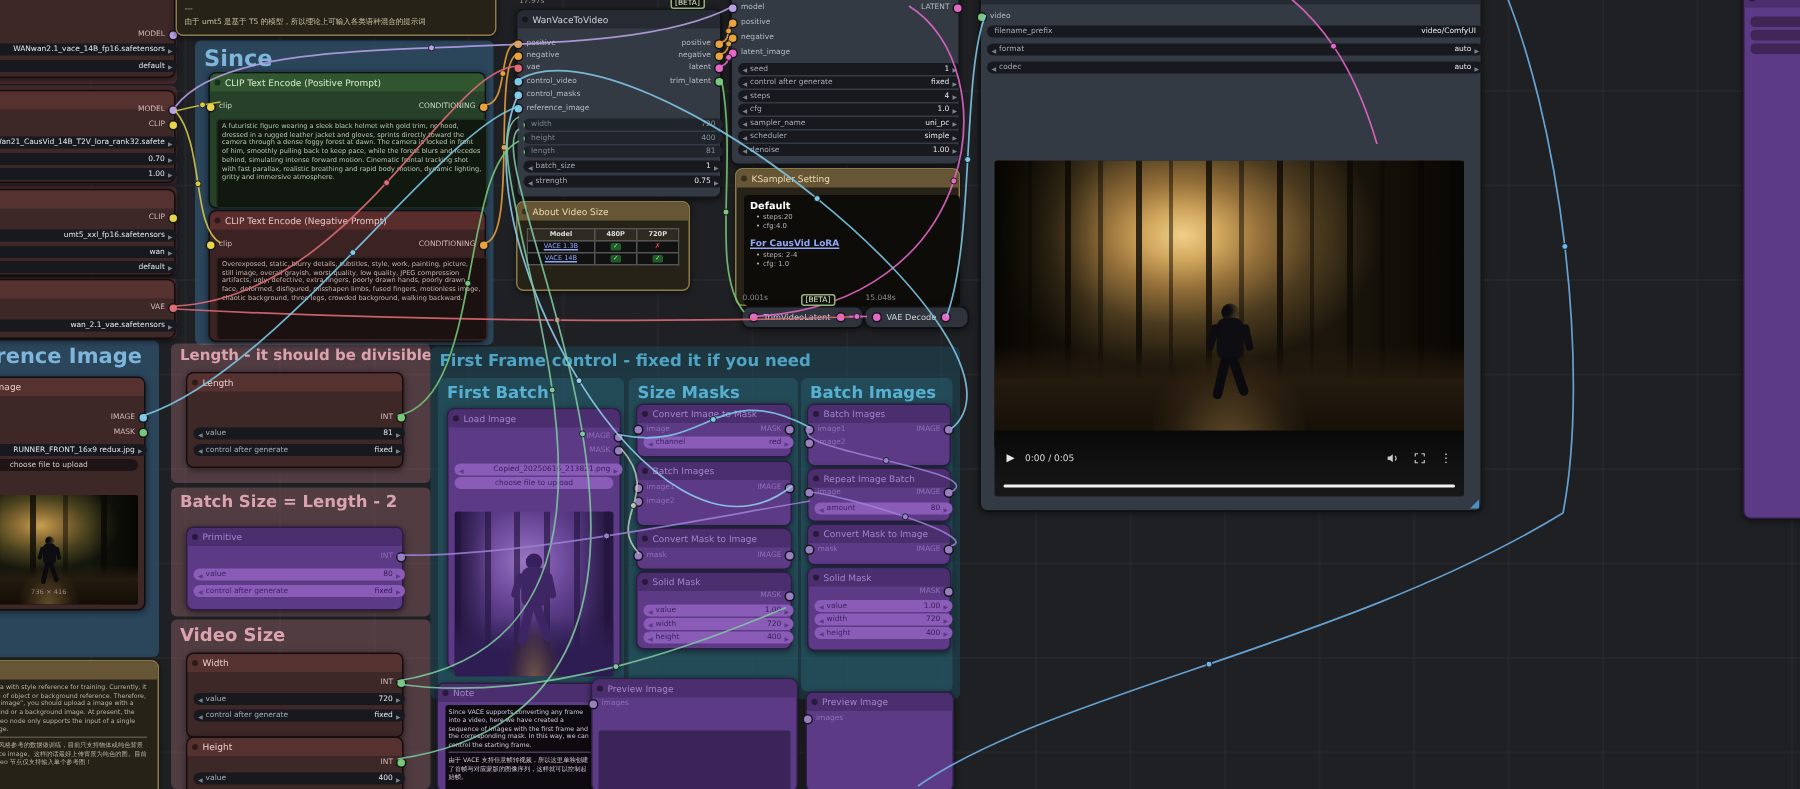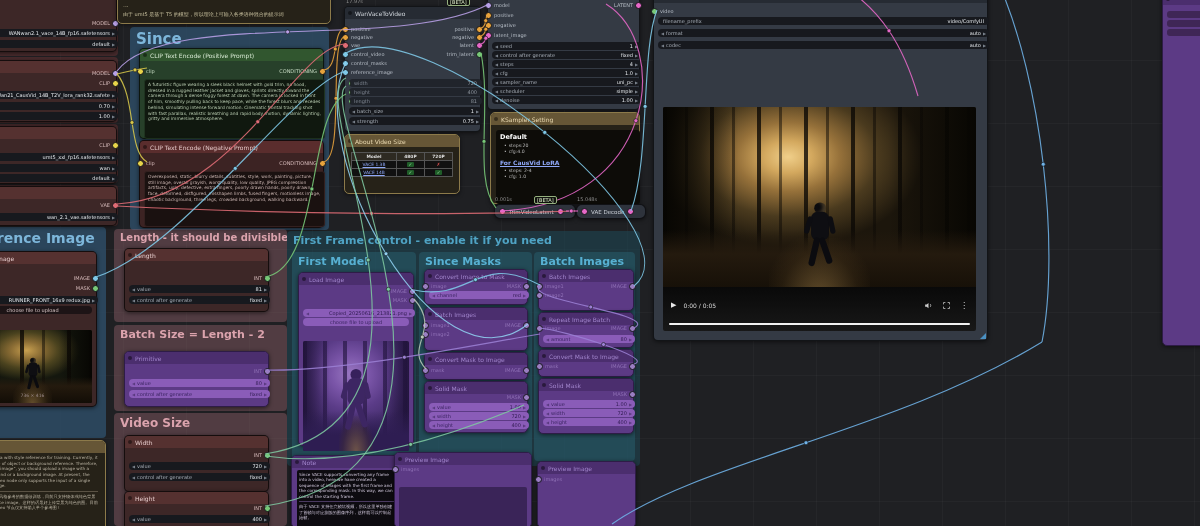--- a/index.html
+++ b/index.html
@@ -143,27 +143,27 @@
     <div class="group" style="left: 114px; top: 229px; width: 173px; height: 93px; background: rgba(150, 100, 110, 0.42);">
       <div class="gtitle" style="font-size: 10px; color: rgb(219, 163, 173);">Length - it should be divisible by 4</div>
     </div>
     <div class="group" style="left: 114px; top: 325px; width: 173px; height: 86px; background: rgba(150, 100, 110, 0.42);">
       <div class="gtitle" style="font-size: 11px; color: rgb(219, 163, 173);">Batch Size = Length - 2</div>
     </div>
     <div class="group" style="left: 114px; top: 413px; width: 173px; height: 113px; background: rgba(150, 100, 110, 0.42);">
       <div class="gtitle" style="font-size: 12px; color: rgb(219, 163, 173);">Video Size</div>
     </div>
     <div class="group" style="left: 287px; top: 231px; width: 353px; height: 235px; background: rgba(30, 72, 88, 0.55);">
-      <div class="gtitle" style="font-size: 11px; color: rgb(79, 163, 196);">First Frame control - enable it if you need</div>
+      <div class="gtitle" style="font-size: 11px; color: rgb(79, 163, 196);">First Frame control - fixed it if you need</div>
     </div>
     <div class="group" style="left: 292px; top: 252px; width: 124px; height: 209px; background: rgba(40, 95, 112, 0.5);">
-      <div class="gtitle" style="font-size: 11px; color: rgb(87, 176, 210);">First Model</div>
+      <div class="gtitle" style="font-size: 11px; color: rgb(87, 176, 210);">First Batch</div>
     </div>
     <div class="group" style="left: 419px; top: 252px; width: 113px; height: 209px; background: rgba(40, 95, 112, 0.5);">
-      <div class="gtitle" style="font-size: 11px; color: rgb(87, 176, 210);">Since Masks</div>
+      <div class="gtitle" style="font-size: 11px; color: rgb(87, 176, 210);">Size Masks</div>
     </div>
     <div class="group" style="left: 534px; top: 252px; width: 101px; height: 209px; background: rgba(40, 95, 112, 0.5);">
       <div class="gtitle" style="font-size: 11px; color: rgb(87, 176, 210);">Batch Images</div>
     </div>
     <div class="node th-red" style="left: -75px; top: -16px; width: 190px; height: 66px;">
       <div class="slot out" style="top: 34px;">
         <div class="dot" style="background: rgb(185, 160, 232);"></div>
         <div class="sl">MODEL</div>
       </div>
       <div class="w combo" style="left: 4px; top: 44px; width: 182px; height: 8px;">

